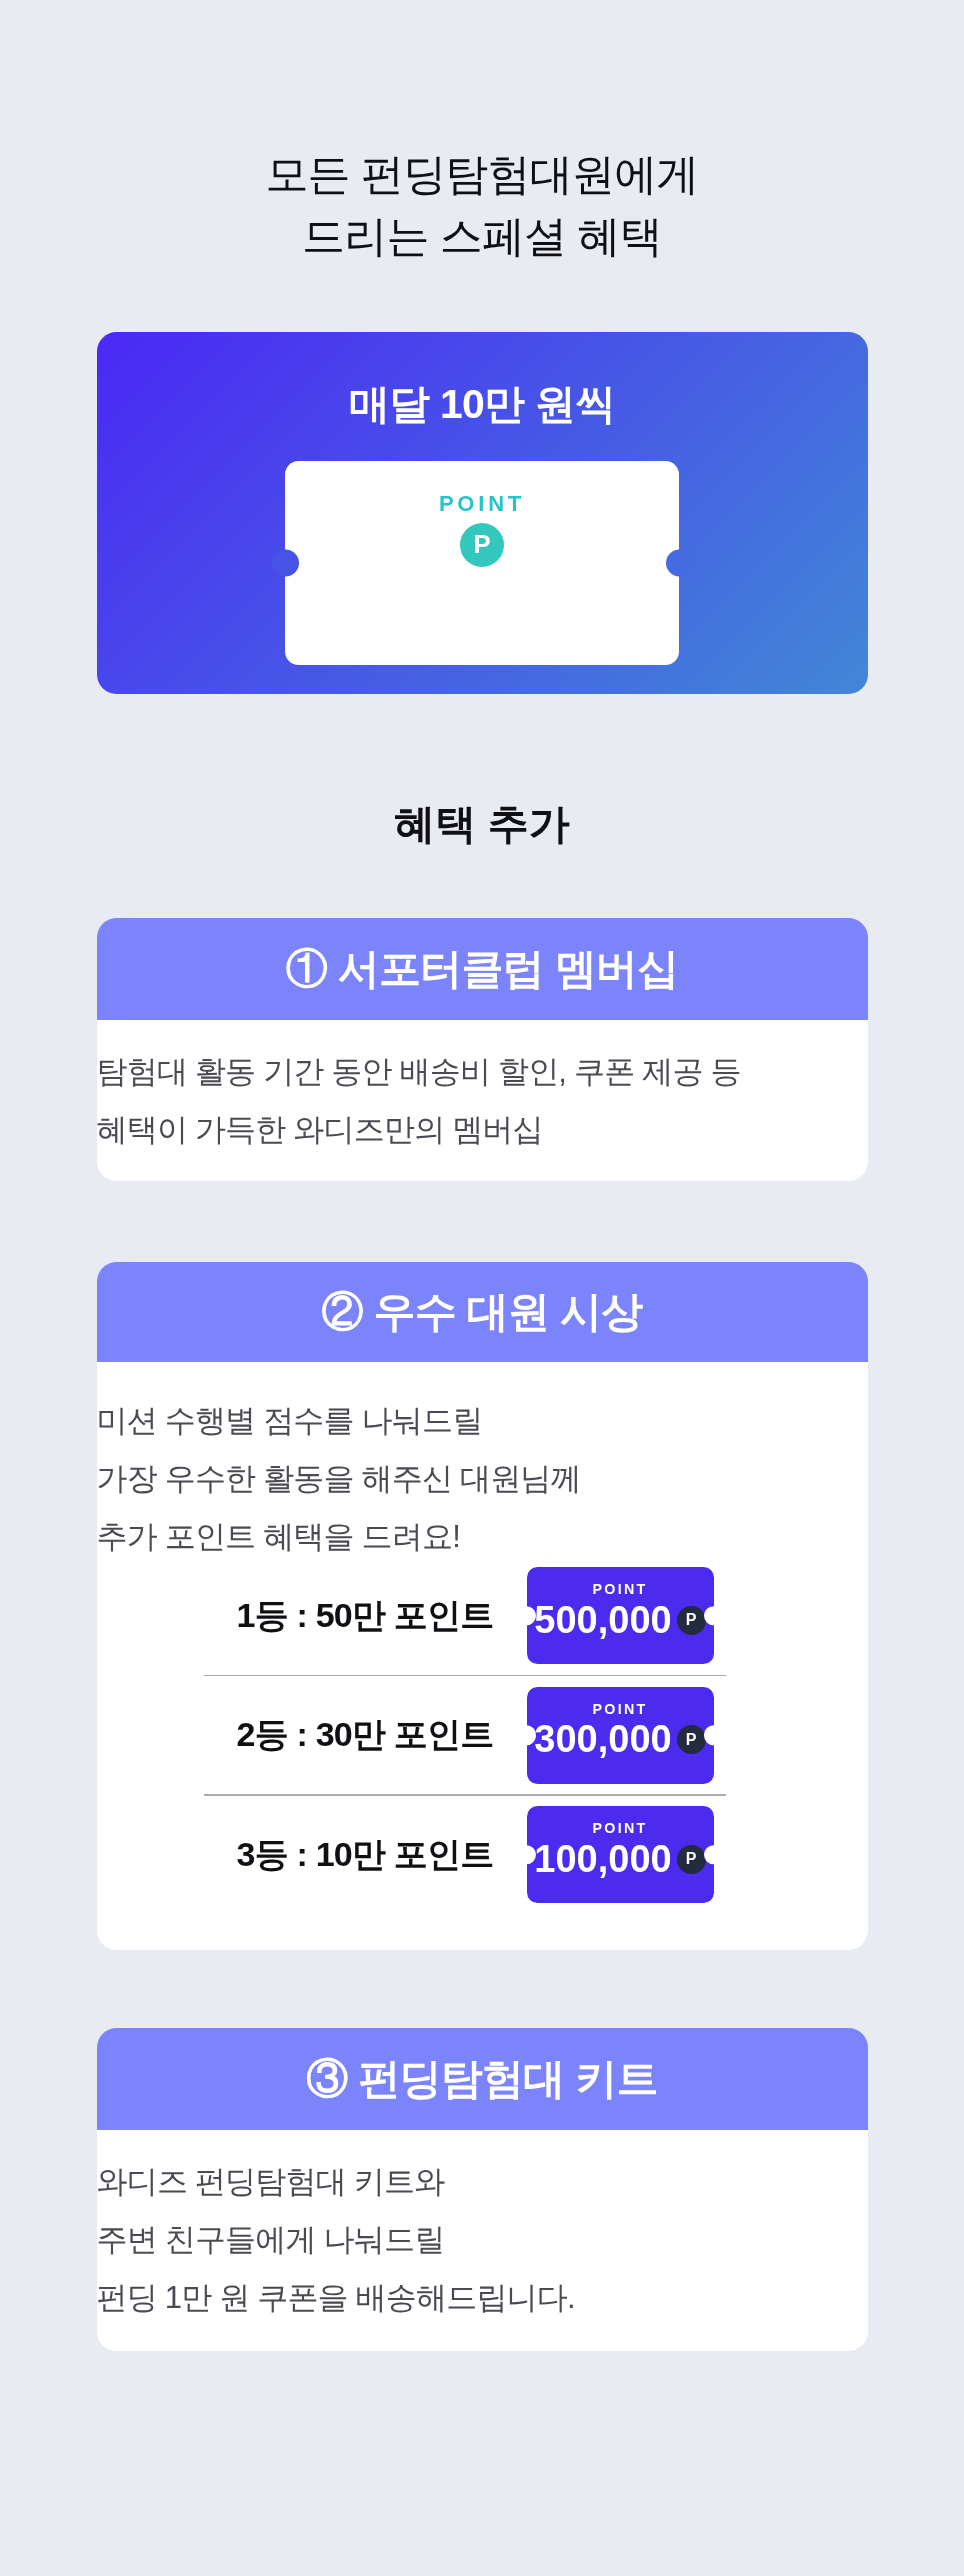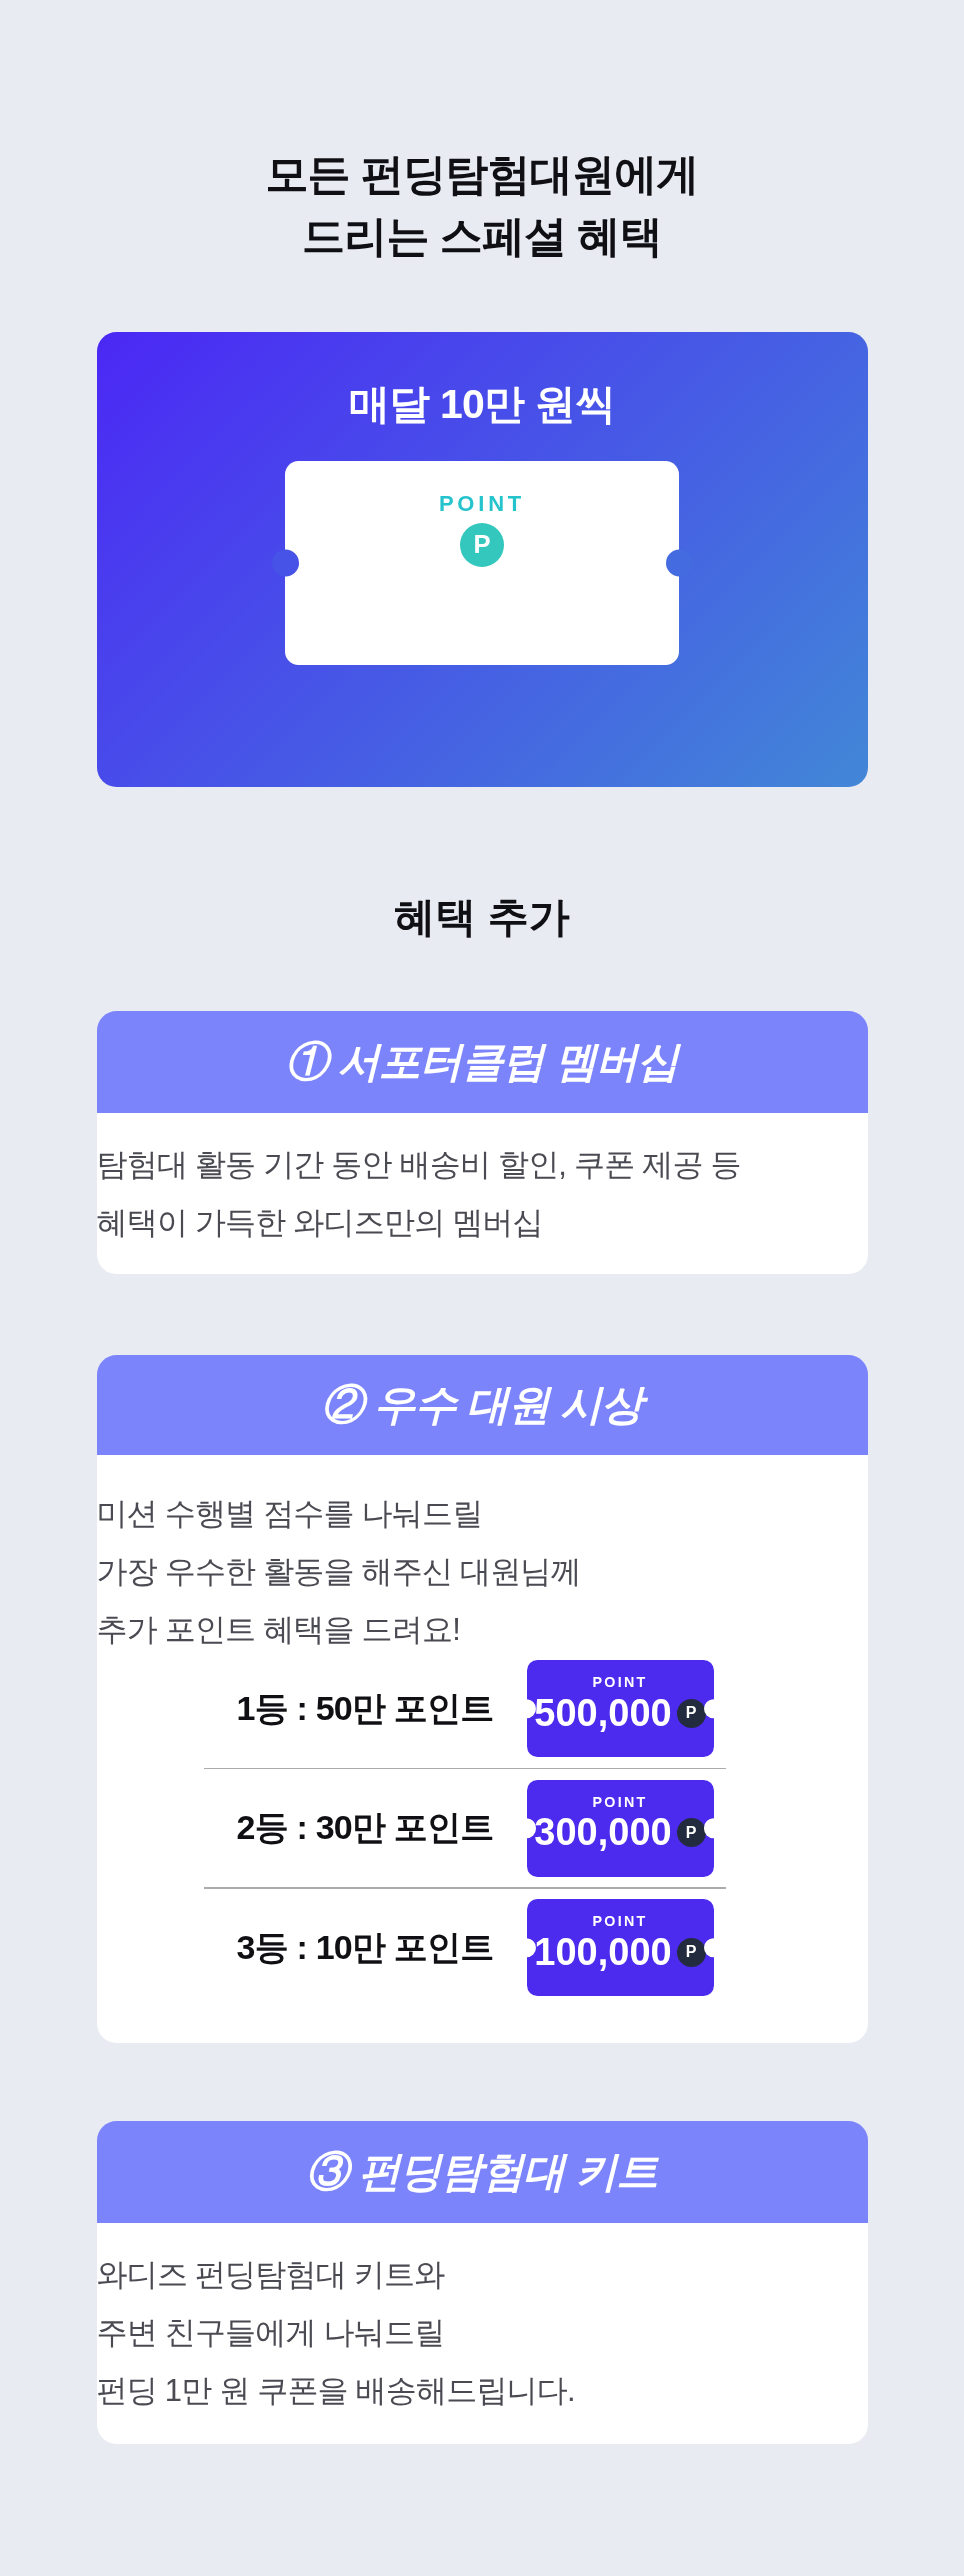--- a/index.html
+++ b/index.html
@@ -4,26 +4,26 @@
 <style>
   * { margin:0; padding:0; box-sizing:border-box; }
   body { font-family:"Liberation Sans", sans-serif; }
   .page {
     position:relative; width:964px; height:2576px;
     background:#E9EBF3; overflow:hidden;
   }
   
   .main-title {
     padding-top:143px; text-align:center;
-    font-size:43px; font-weight:700; color:#101014;
+    font-size:43px; font-weight:400; color:#101014;
     line-height:62px; letter-spacing:-0.8px;
   }
   
   .hero-card {
-    width:771px; height:455px; margin:65px auto 13px;
+    width:771px; height:362px; margin:65px auto 13px;
     border-radius:19.6px;
     background:linear-gradient(135deg,#4B28F5 0%,#4287D7 100%);
   }
   .hero-heading {
     padding-top:38px; text-align:center; color:#ffffff;
     font-size:41px; font-weight:700; line-height:68px; letter-spacing:-0.8px;
   }
   .coupon-large {
     position:relative; width:394px; height:204px; margin:22.6px auto 0;
     background:#ffffff; border-radius:13.5px; text-align:center;
@@ -57,21 +57,21 @@
   .benefit-card {
     width:771px; margin:0 auto; border-radius:19.6px;
     overflow:hidden; background:#ffffff;
   }
   .benefit-card.c1 { margin-top:69px; }
   .benefit-card.c2 { margin-top:81px; }
   .benefit-card.c3 { margin-top:78px; }
   .benefit-header {
     height:102px; background:#7B84FB; color:#ffffff;
     display:flex; align-items:center; justify-content:center;
-    font-size:42px; font-weight:700; letter-spacing:-0.8px;font-style:italic;
+    font-size:42px; font-weight:700; letter-spacing:-0.8px;
   }
   .benefit-card.c2 .benefit-header { height:100px; }
   .benefit-body {
     text-align:left; font-size:31px; color:#4A4A52;
     line-height:58px; letter-spacing:-0.8px;
   }
   .benefit-card.c1 .benefit-body { padding:22.6px 0 22px; }
   .benefit-card.c2 .benefit-body { padding:30px 0 0; }
   .benefit-card.c3 .benefit-body { padding:22.6px 0 24px; }
   

